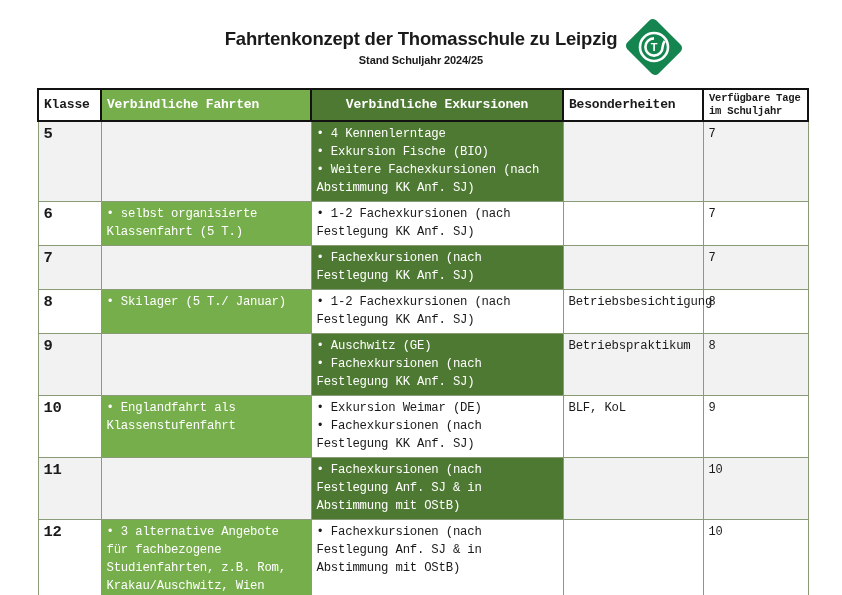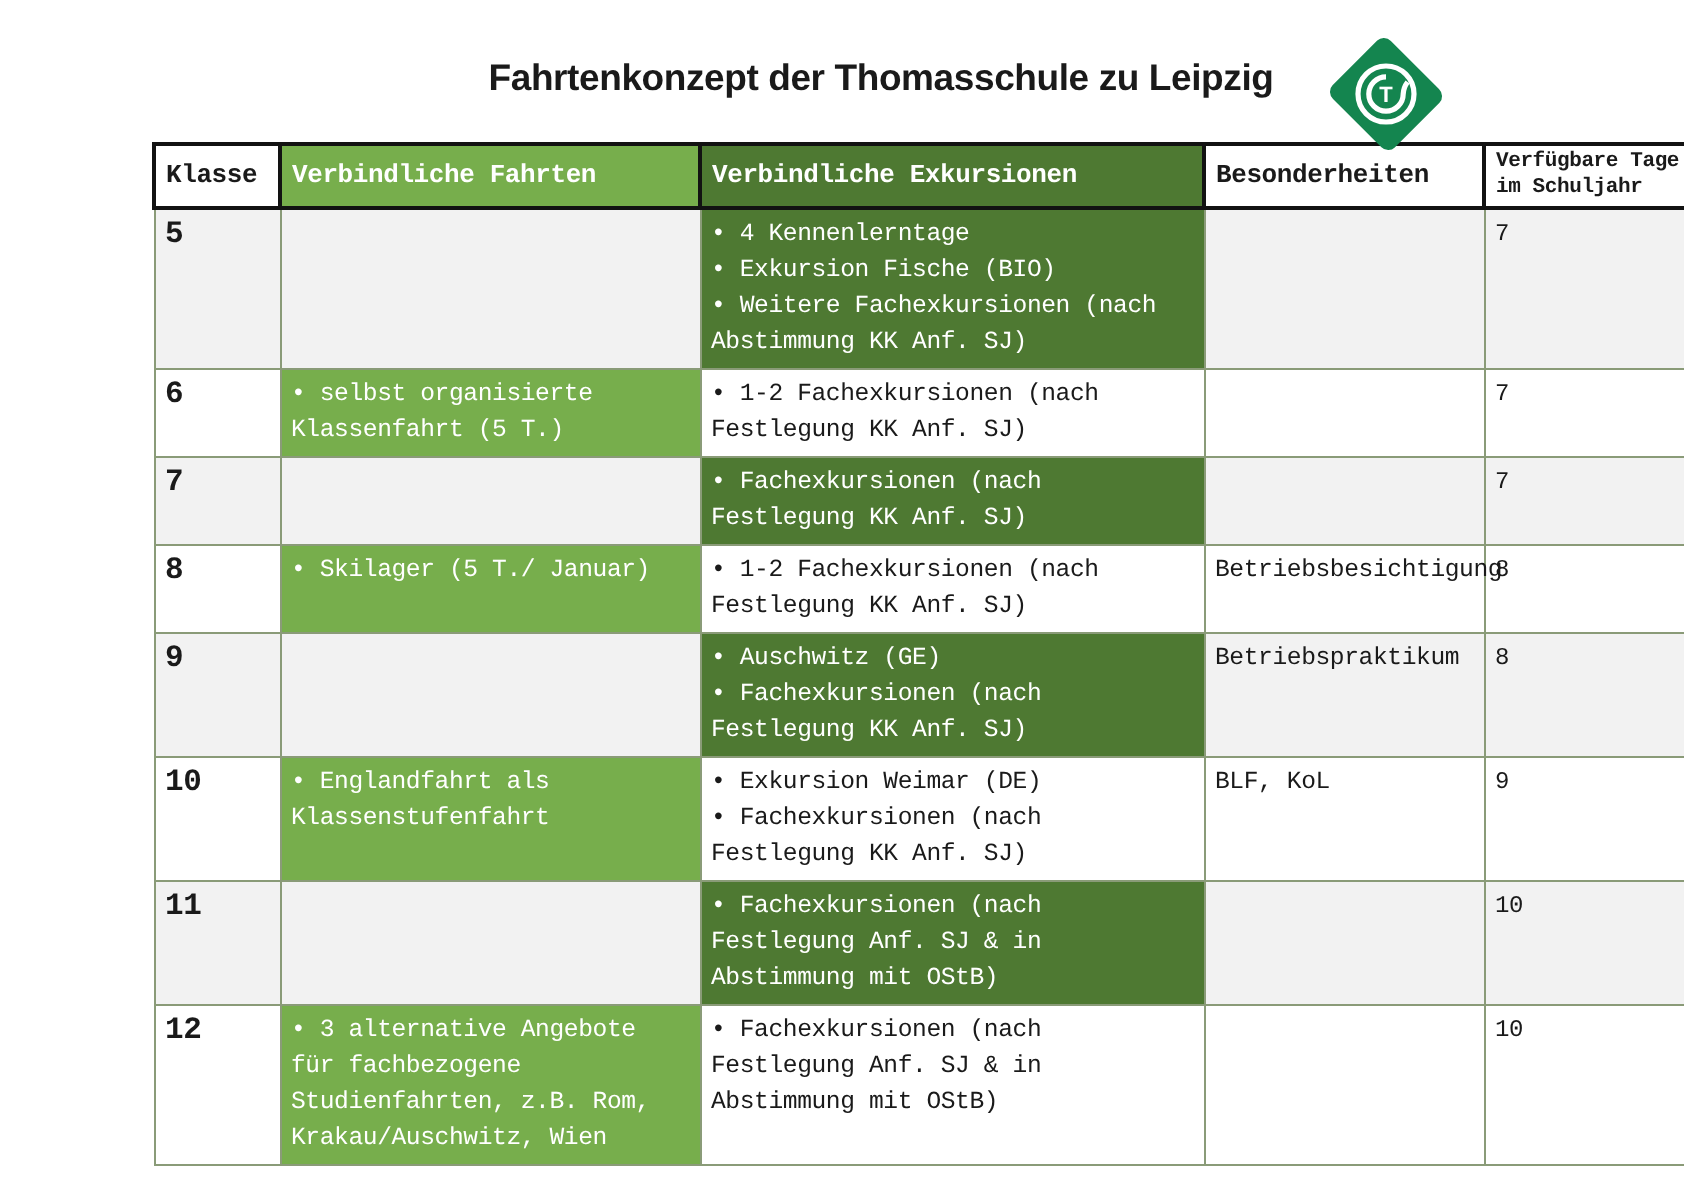--- a/index.html
+++ b/index.html
@@ -4,21 +4,21 @@
 <style>
   * { margin: 0; padding: 0; box-sizing: border-box; }
   html, body { background: #ffffff; }
   body {
     width: 842px; height: 595px;
     font-family: "Liberation Sans", sans-serif;
     color: #1a1a1a;
     position: relative;
     overflow: hidden;
   }
-  .page { width: 842px; height: 595px; position: relative; padding-left: 39px; }
+  .page { width: 842px; height: 595px; position: relative; }
 
   
   .doc-header { padding-top: 27px; text-align: center; position: relative; }
   .doc-title {
     font-size: 18.5px; font-weight: bold; letter-spacing: -0.2px;
     color: #1a1a1a; line-height: 24px;
   }
   .doc-subtitle {
     font-size: 11px; font-weight: bold; letter-spacing: -0.1px;
     line-height: 15px; margin-top: 2px; color: #1a1a1a;
@@ -43,38 +43,39 @@
     border: 2px solid #121212;
     vertical-align: middle;
     height: 32px;
     padding: 2px 5px;
     font-weight: bold;
     font-size: 13px;
     background: #ffffff;
     line-height: 14px;
   }
   thead th.lg { background: #77ae4c; color: #ffffff; margin-left: 32px; }
-  thead th.dg { background: #4e7932; color: #ffffff; }
+  thead th.dg { background: #4e7932; color: #ffffff; text-align: center; }
   thead th.small { font-size: 10.5px; line-height: 13px; }
 
   td { padding: 3px 5px 4px 5px; line-height: 18px; }
   td.klasse { font-size: 15.5px; font-weight: bold; line-height: 20px; padding-top: 2px; }
   td.alt { background: #f2f2f2; }
   td.lgreen { background: #77ae4c; color: #ffffff; }
   td.dgreen { background: #4e7932; color: #ffffff; }
   td.tage { font-size: 12px; }
   .item { display: block; }
 </style>
 </head>
 <body>
 
 <div class="page">
 
   <div class="doc-header">
     <div class="doc-title">Fahrtenkonzept der Thomasschule zu Leipzig</div>
+    <div class="doc-subtitle">Stand Schuljahr 2024/25</div>
     <svg class="logo" viewBox="0 0 66 62" aria-hidden="true">
       <g transform="translate(33,31)">
         <rect x="-22" y="-22" width="44" height="44" rx="5" fill="#14854f" transform="rotate(45) scale(1,0.93)"></rect>
         <circle r="14" fill="none" stroke="#ffffff" stroke-width="2.6"></circle>
         <path d="M 0 -8.6 A 8.6 8.6 0 1 0 8.6 0 A 10.8 10.8 0 0 1 10.8 -6" fill="none" stroke="#ffffff" stroke-width="2.6"></path>
         <text x="0" y="3.8" text-anchor="middle" font-family="Liberation Sans, sans-serif" font-size="11" font-weight="bold" fill="#ffffff">T</text>
       </g>
     </svg>
   </div>
 

